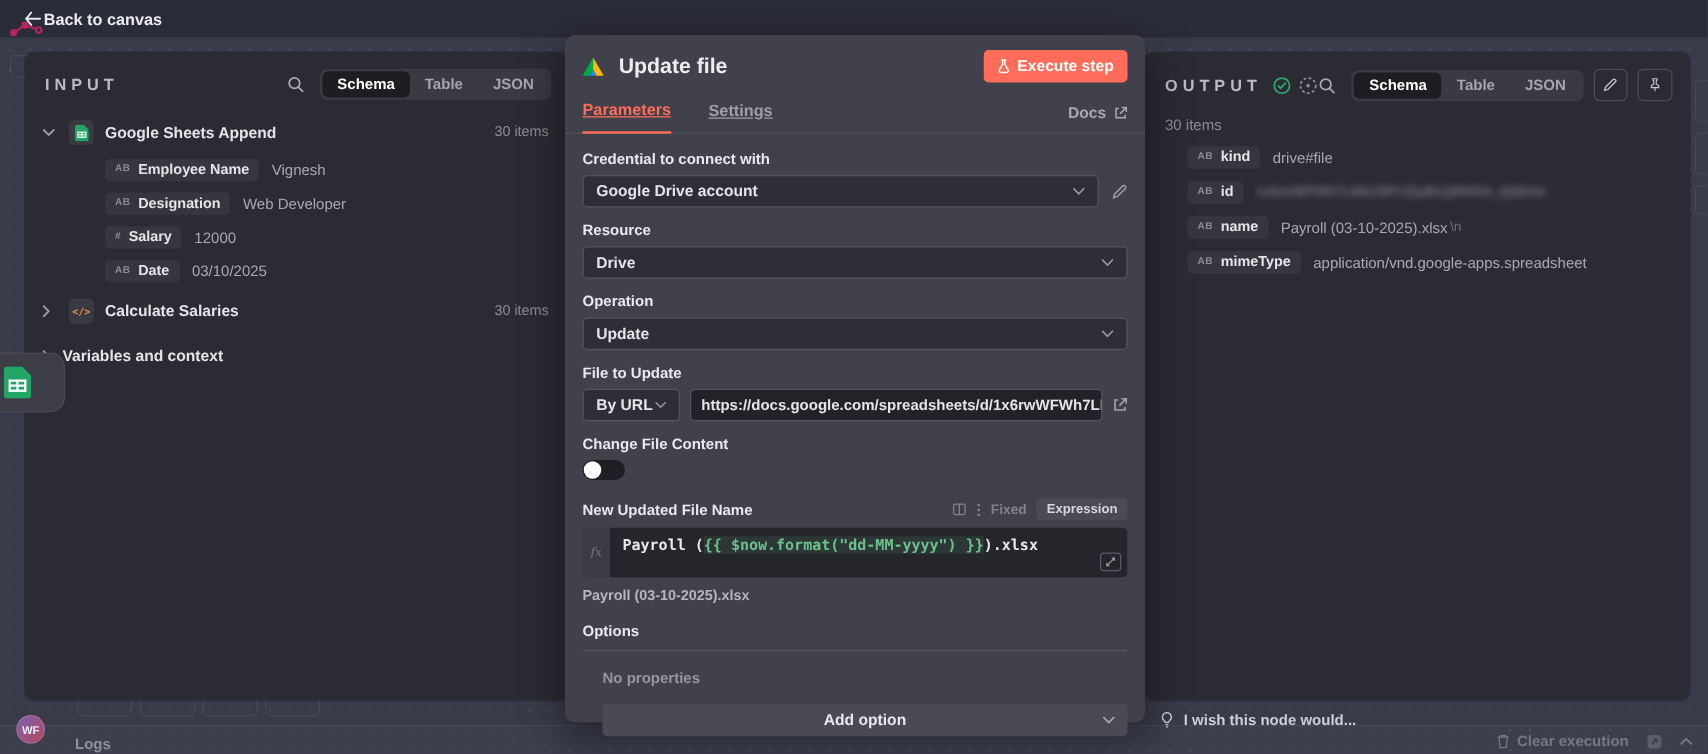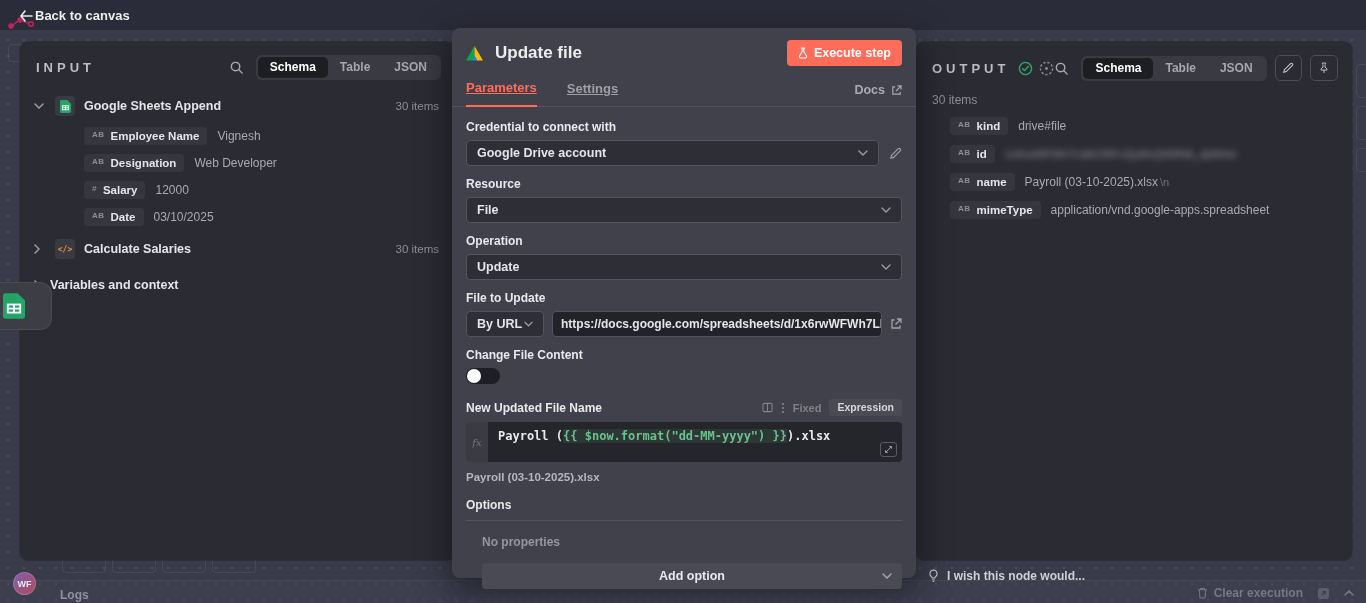--- a/index.html
+++ b/index.html
@@ -270,21 +270,21 @@
       </div>
       <span style="display:flex;">
         <svg viewBox="0 0 14 14" width="13" height="13">
             <path d="M2 12l.8-3L10 1.8a1.2 1.2 0 0 1 1.7 0l.5.5a1.2 1.2 0 0 1 0 1.7L5 11.2 2 12z" fill="none" stroke="currentColor" stroke-width="1.2"></path>
           </svg>
       </span>
     </div>
 
     <label class="f">Resource</label>
     <div class="sel">
-      <span>File</span>
+      <span>Drive</span>
       <span class="chev">
           <svg viewBox="0 0 10 6" width="10" height="6">
             <path d="M1 1l4 4 4-4" fill="none" stroke="currentColor" stroke-width="1.4" stroke-linecap="round"></path>
           </svg>
         </span>
     </div>
 
     <label class="f">Operation</label>
     <div class="sel">
       <span>Update</span>

